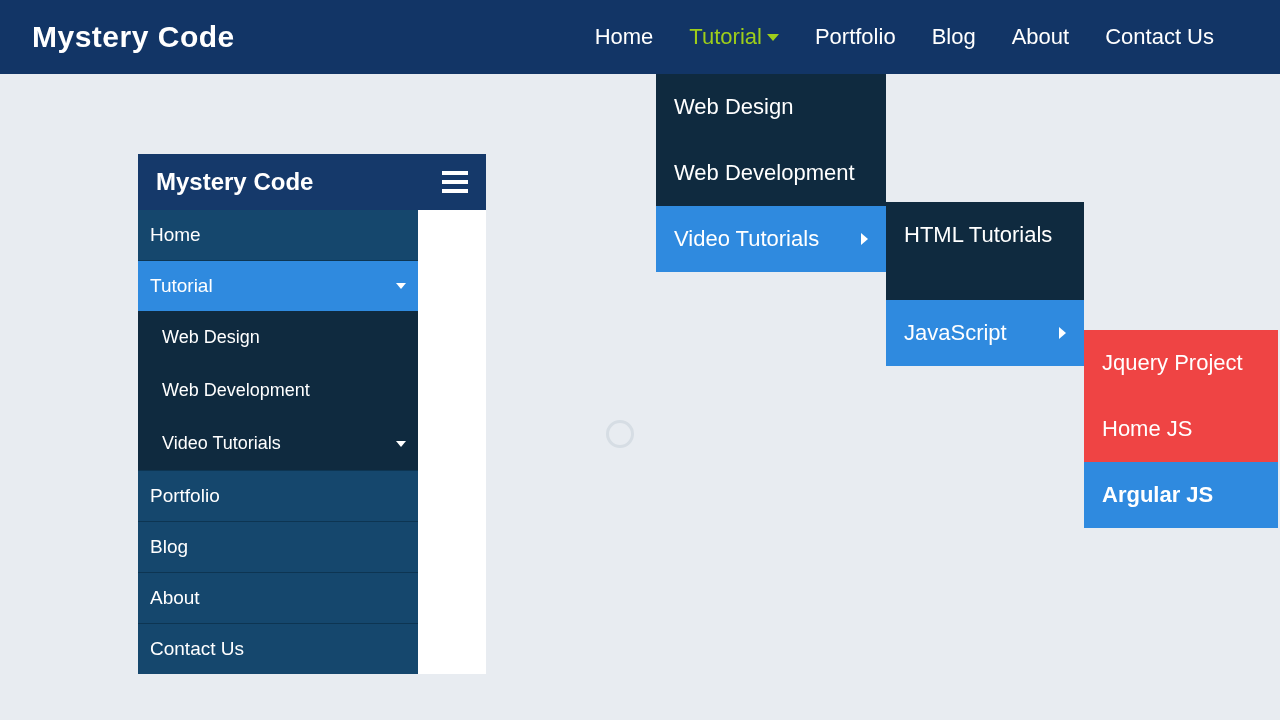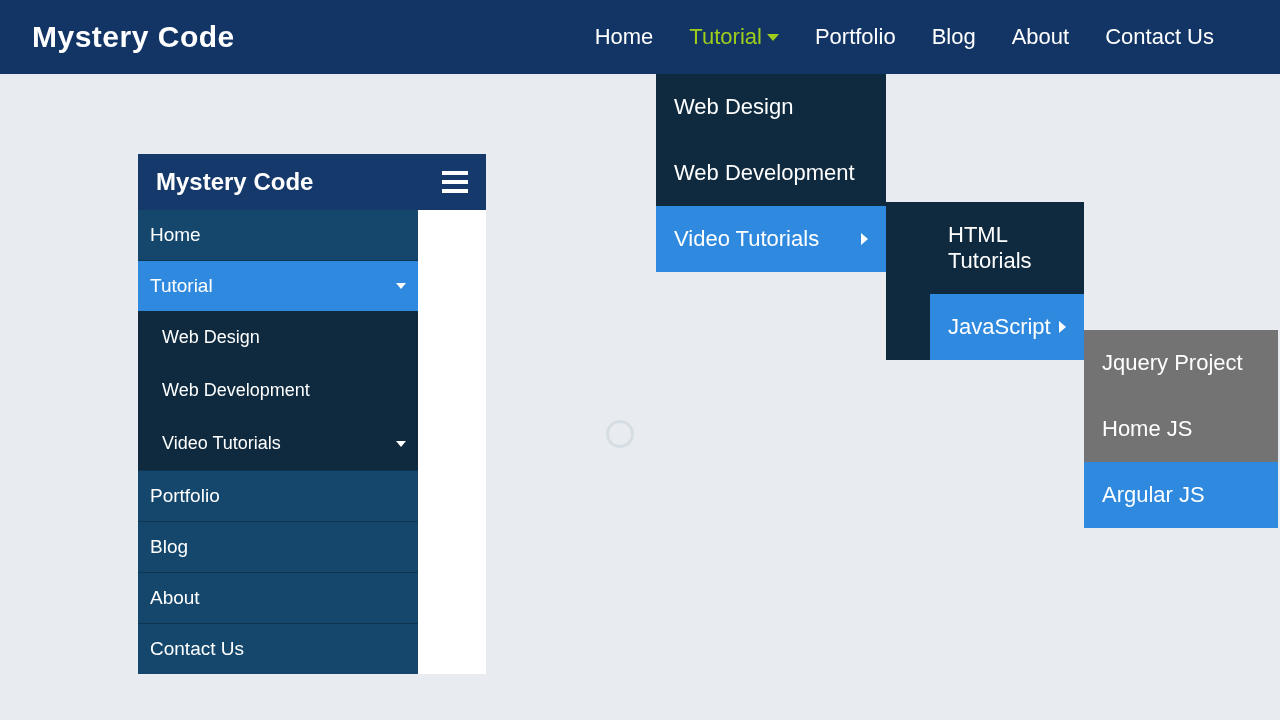--- a/index.html
+++ b/index.html
@@ -74,34 +74,33 @@
     border-bottom: 6px solid transparent;
     border-left: 7px solid #fff;
   }
   .dd2 {
     position: absolute;
     top: 74px;
     left: 886px;
     background: #0f2a3f;
     color: #fff;
     width: 198px;
-    padding-left: 44px;
   }
   .dd2 .row { font-size: 22px; padding: 20px 18px; display:flex; align-items:center; justify-content:space-between; cursor:pointer;}
-  .dd2 .row.hl { background: #2f8adf; }
+  .dd2 .row.hl { background: #2f8adf; margin-top: 32px; }
   .dd3 {
     position: absolute;
     top: 74px;
     left: 1084px;
-    background: #737373;
+    background: #ef4444;
     color: #fff;
     width: 194px;
   }
   .dd3 .row { font-size: 22px; padding: 20px 18px; cursor:pointer;}
-  .dd3 .row.hl { background: #2f8adf; }
+  .dd3 .row.hl { background: #2f8adf; font-weight: bold; }
 
   
   .dd2 { top: calc(74px + 128px); }
   .dd3 { top: calc(74px + 256px); }
   .dd1-offset { top: 74px; }
 
   
   .panel-wrap {
     position: absolute;
     top: 154px;

